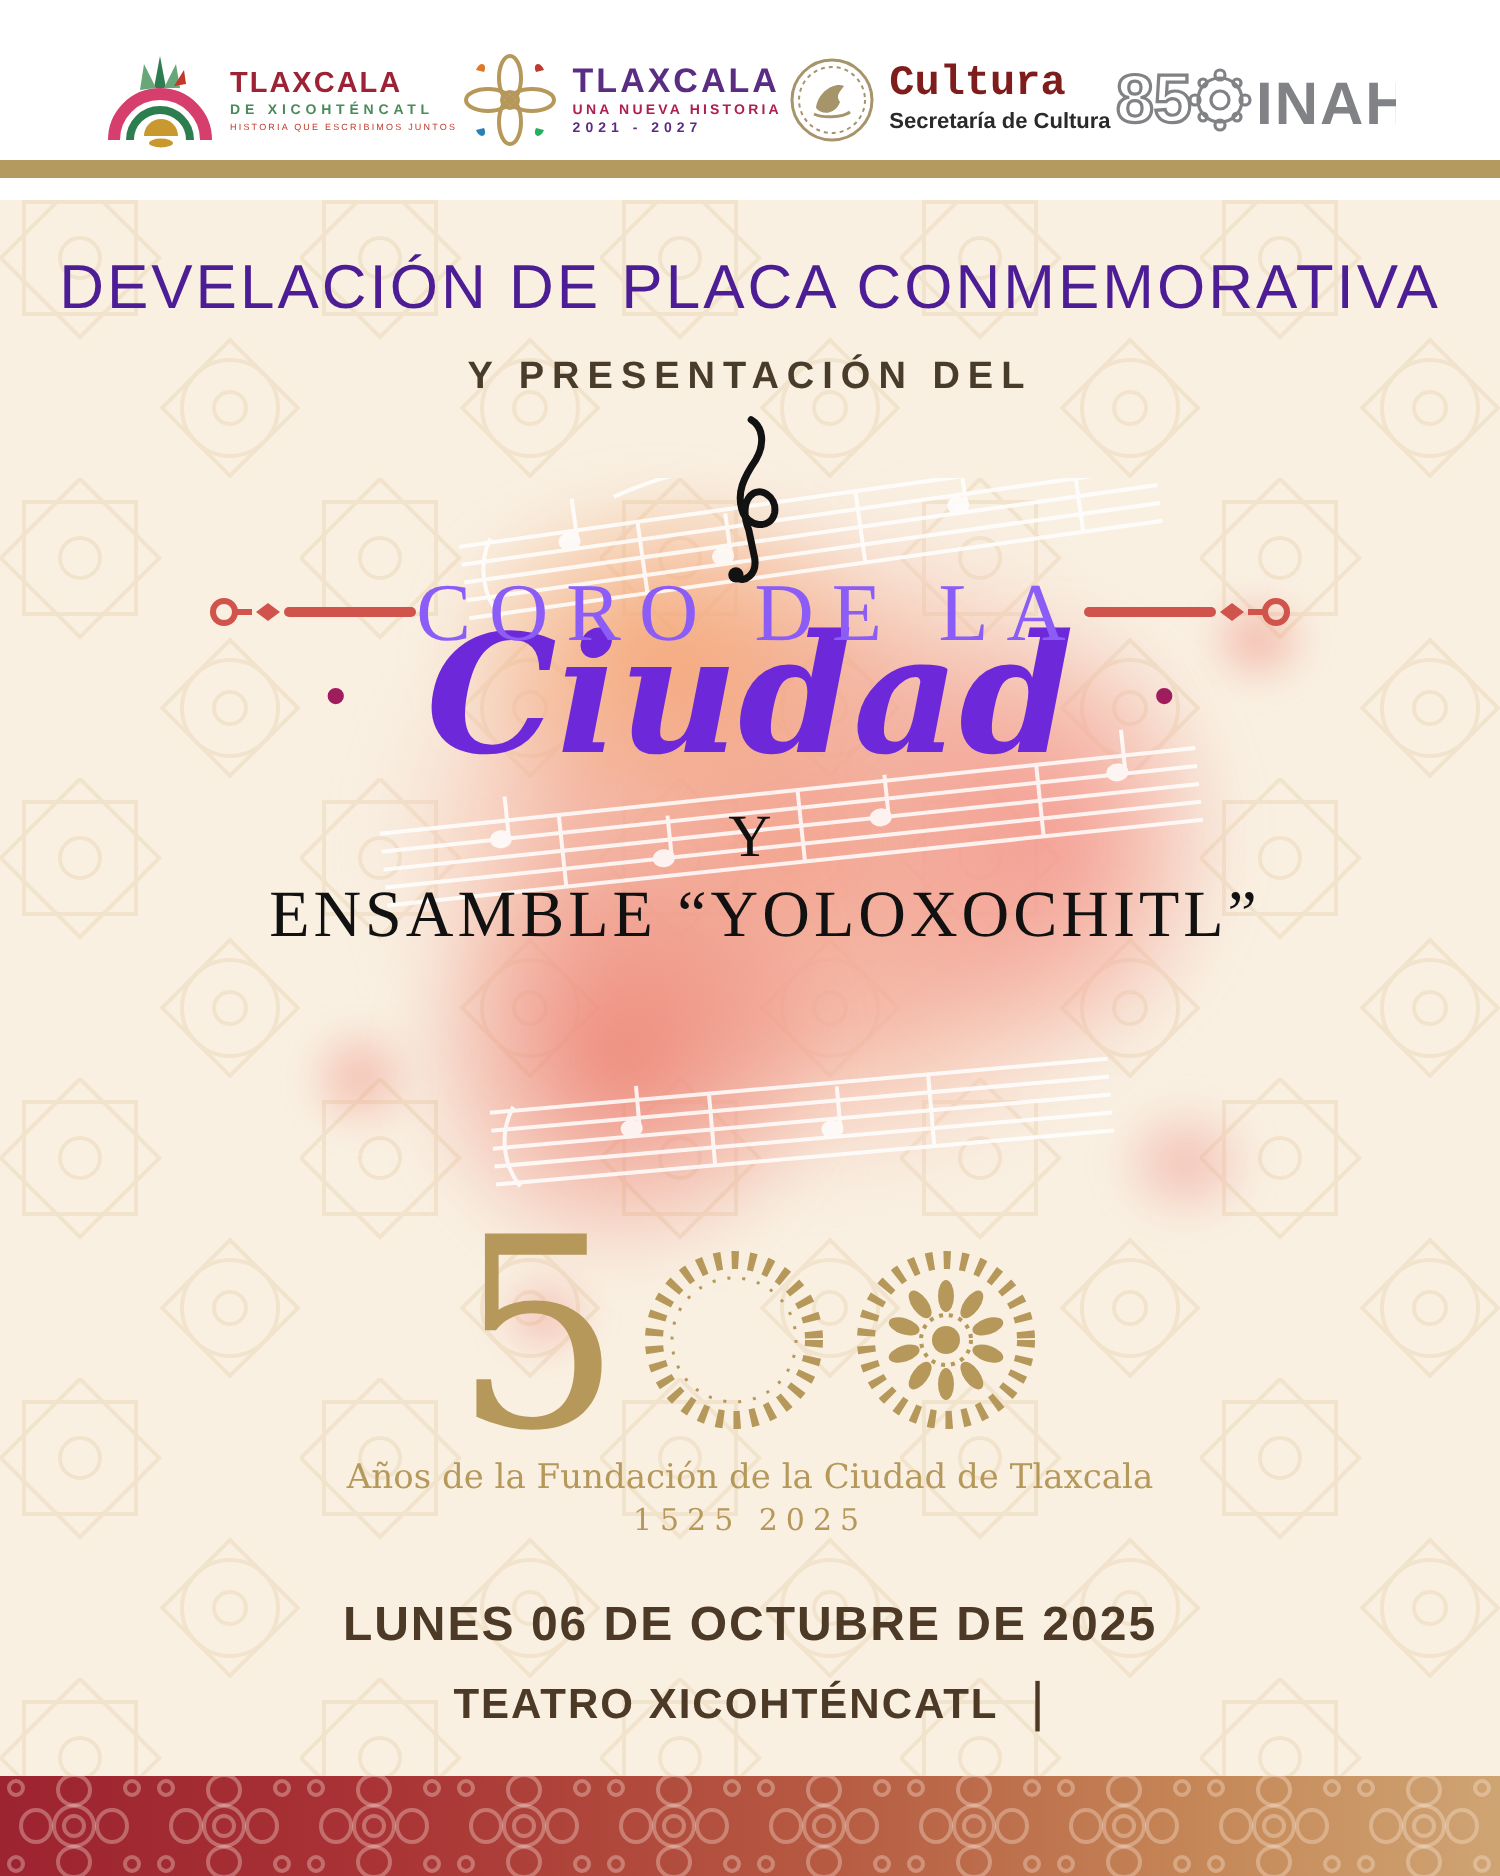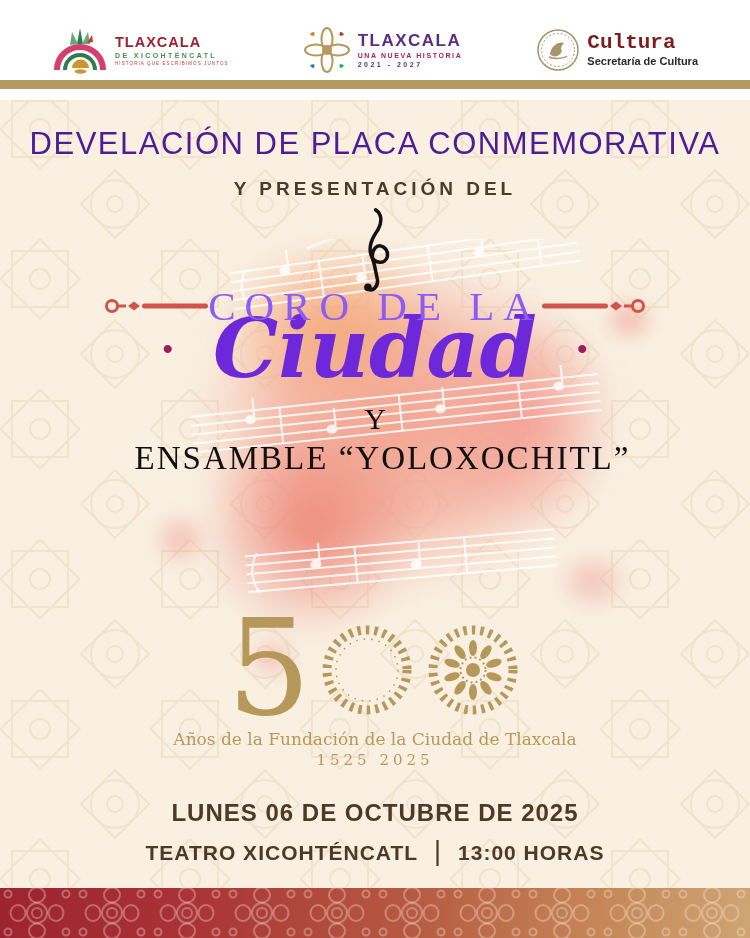--- a/index.html
+++ b/index.html
@@ -131,20 +131,38 @@
         <circle cx="22" cy="22" r="16.5" stroke="#a6946a" stroke-width="1" stroke-dasharray="2 2" fill="none"></circle>
         <path d="M14 26 C15 18 23 13 28 15 C25 19 24 20 26 23 C24 29 17 30 14 26 Z" fill="#a6946a"></path>
         <path d="M13 29 C17 31 27 31 31 28" stroke="#a6946a" stroke-width="1.5" fill="none"></path>
       </svg>
       <div class="lg-txt">
         <span class="lg3-title">Cultura</span>
         <span class="lg3-sub">Secretaría de Cultura</span>
       </div>
     </div>
 
+    <div class="logo">
+      <svg width="140" height="40" viewBox="0 0 140 40">
+        <text x="0" y="31" font-family="Liberation Sans, sans-serif" font-size="34" font-weight="bold" fill="none" stroke="#808285" stroke-width="1.6">85</text>
+        <g stroke="#808285" fill="none" stroke-width="1.6">
+          <circle cx="52" cy="20" r="11"></circle>
+          <circle cx="52" cy="20" r="4.5"></circle>
+          <circle cx="52" cy="7.5" r="2.5"></circle>
+          <circle cx="52" cy="32.5" r="2.5"></circle>
+          <circle cx="39.5" cy="20" r="2.5"></circle>
+          <circle cx="64.5" cy="20" r="2.5"></circle>
+          <circle cx="43.5" cy="11.5" r="2"></circle>
+          <circle cx="60.5" cy="11.5" r="2"></circle>
+          <circle cx="43.5" cy="28.5" r="2"></circle>
+          <circle cx="60.5" cy="28.5" r="2"></circle>
+        </g>
+        <text x="70" y="32" font-family="Liberation Sans, sans-serif" font-size="30" font-weight="bold" fill="#808285" letter-spacing="1">INAH</text>
+      </svg>
+    </div>
   </header>
 
   <div class="gold-bar"></div>
 
   <svg class="bg-pattern" width="750" height="799">
     <defs>
       <pattern id="starTile" width="150" height="150" patternUnits="userSpaceOnUse">
         <g stroke="#ecd8ba" stroke-width="2" fill="none" opacity="0.55">
           <rect x="12" y="12" width="56" height="56"></rect>
           <rect x="12" y="12" width="56" height="56" transform="rotate(45 40 40)"></rect>
@@ -293,21 +311,20 @@
         </svg>
       </div>
       <div class="anniv-caption">Años de la Fundación de la Ciudad de Tlaxcala</div>
       <div class="anniv-years">1525 2025</div>
     </div>
 
     <div class="date-line">LUNES 06 DE OCTUBRE DE 2025</div>
     <div class="venue-line">
       <span>TEATRO XICOHTÉNCATL</span>
       <span class="sep">|</span>
-      <span>13:00 HORAS</span>
     </div>
   </div>
 
   <footer class="bottom-band">
     <svg width="750" height="50">
       <defs>
         <pattern id="rosTile" width="75" height="50" patternUnits="userSpaceOnUse">
           <g stroke="rgba(255,238,228,0.32)" stroke-width="2" fill="none">
             <circle cx="37" cy="25" r="5"></circle>
             <circle cx="37" cy="25" r="10"></circle>

